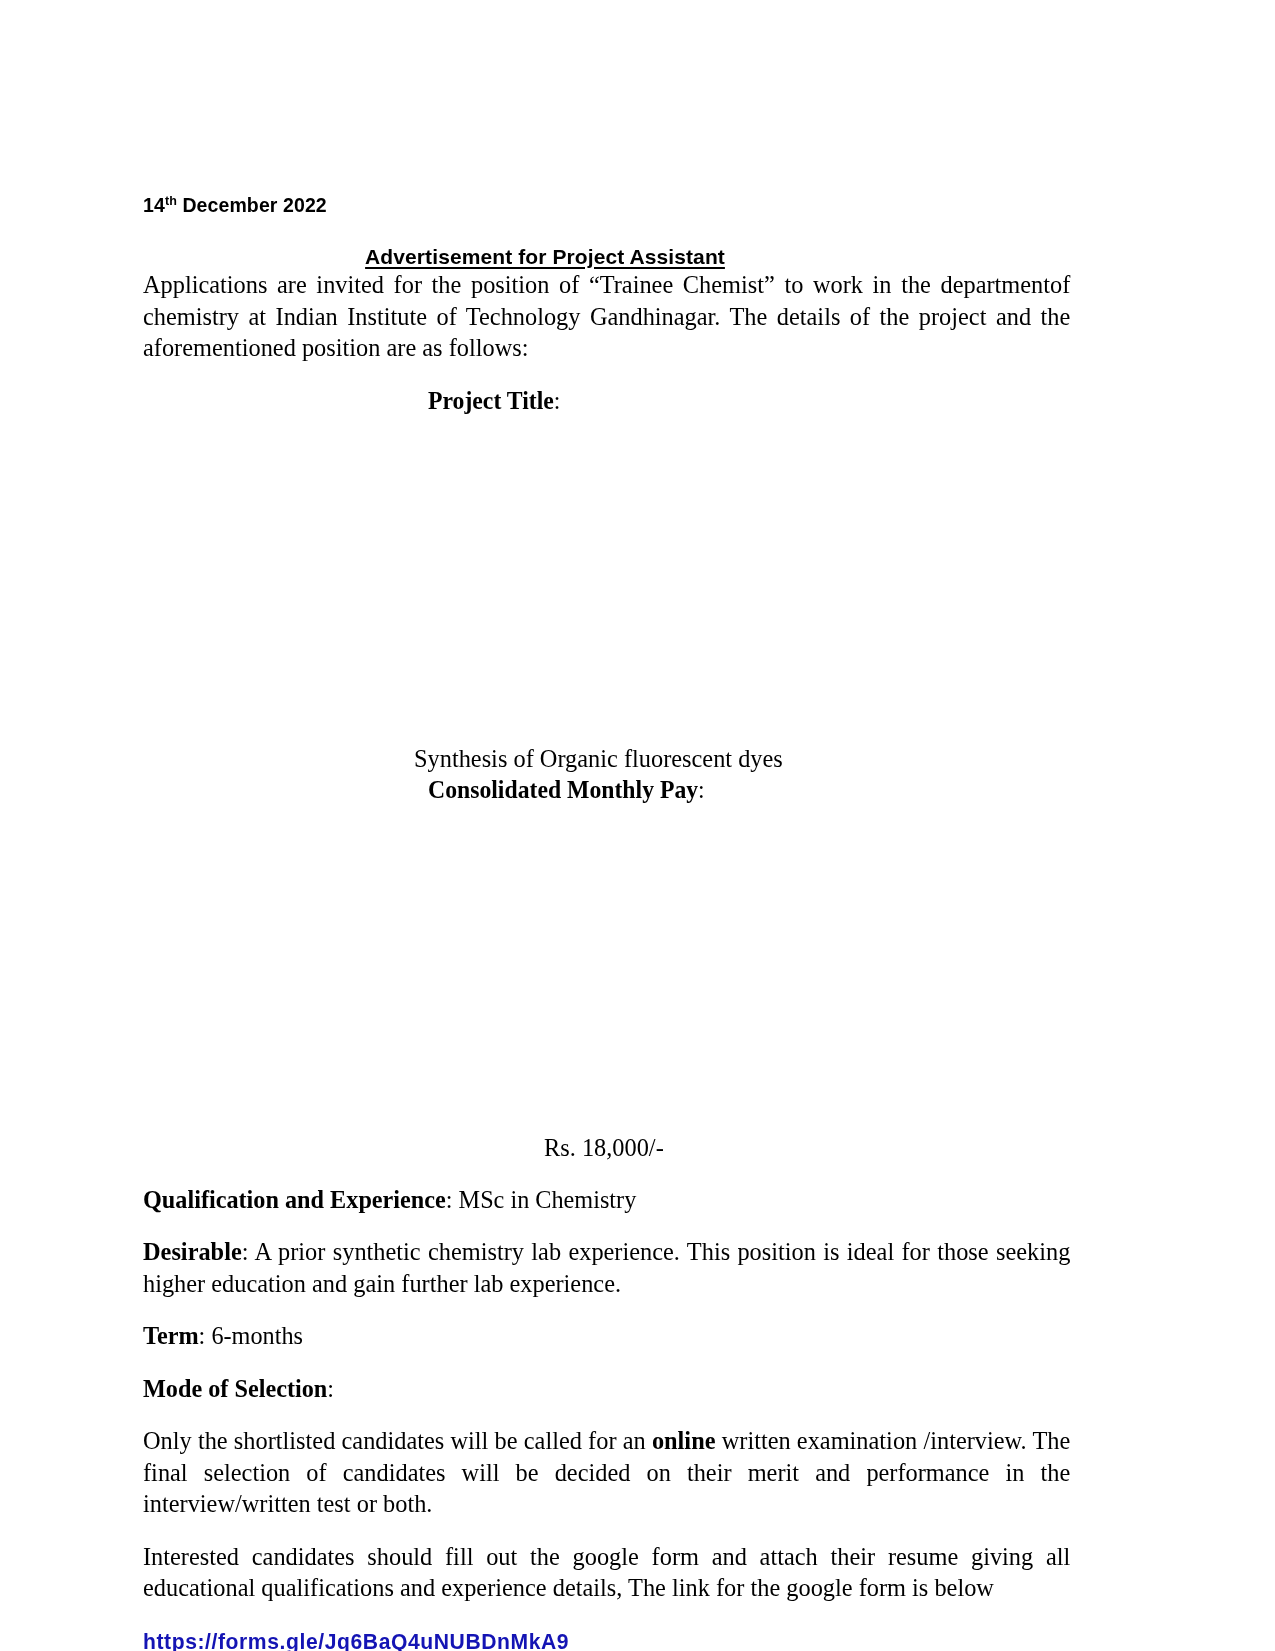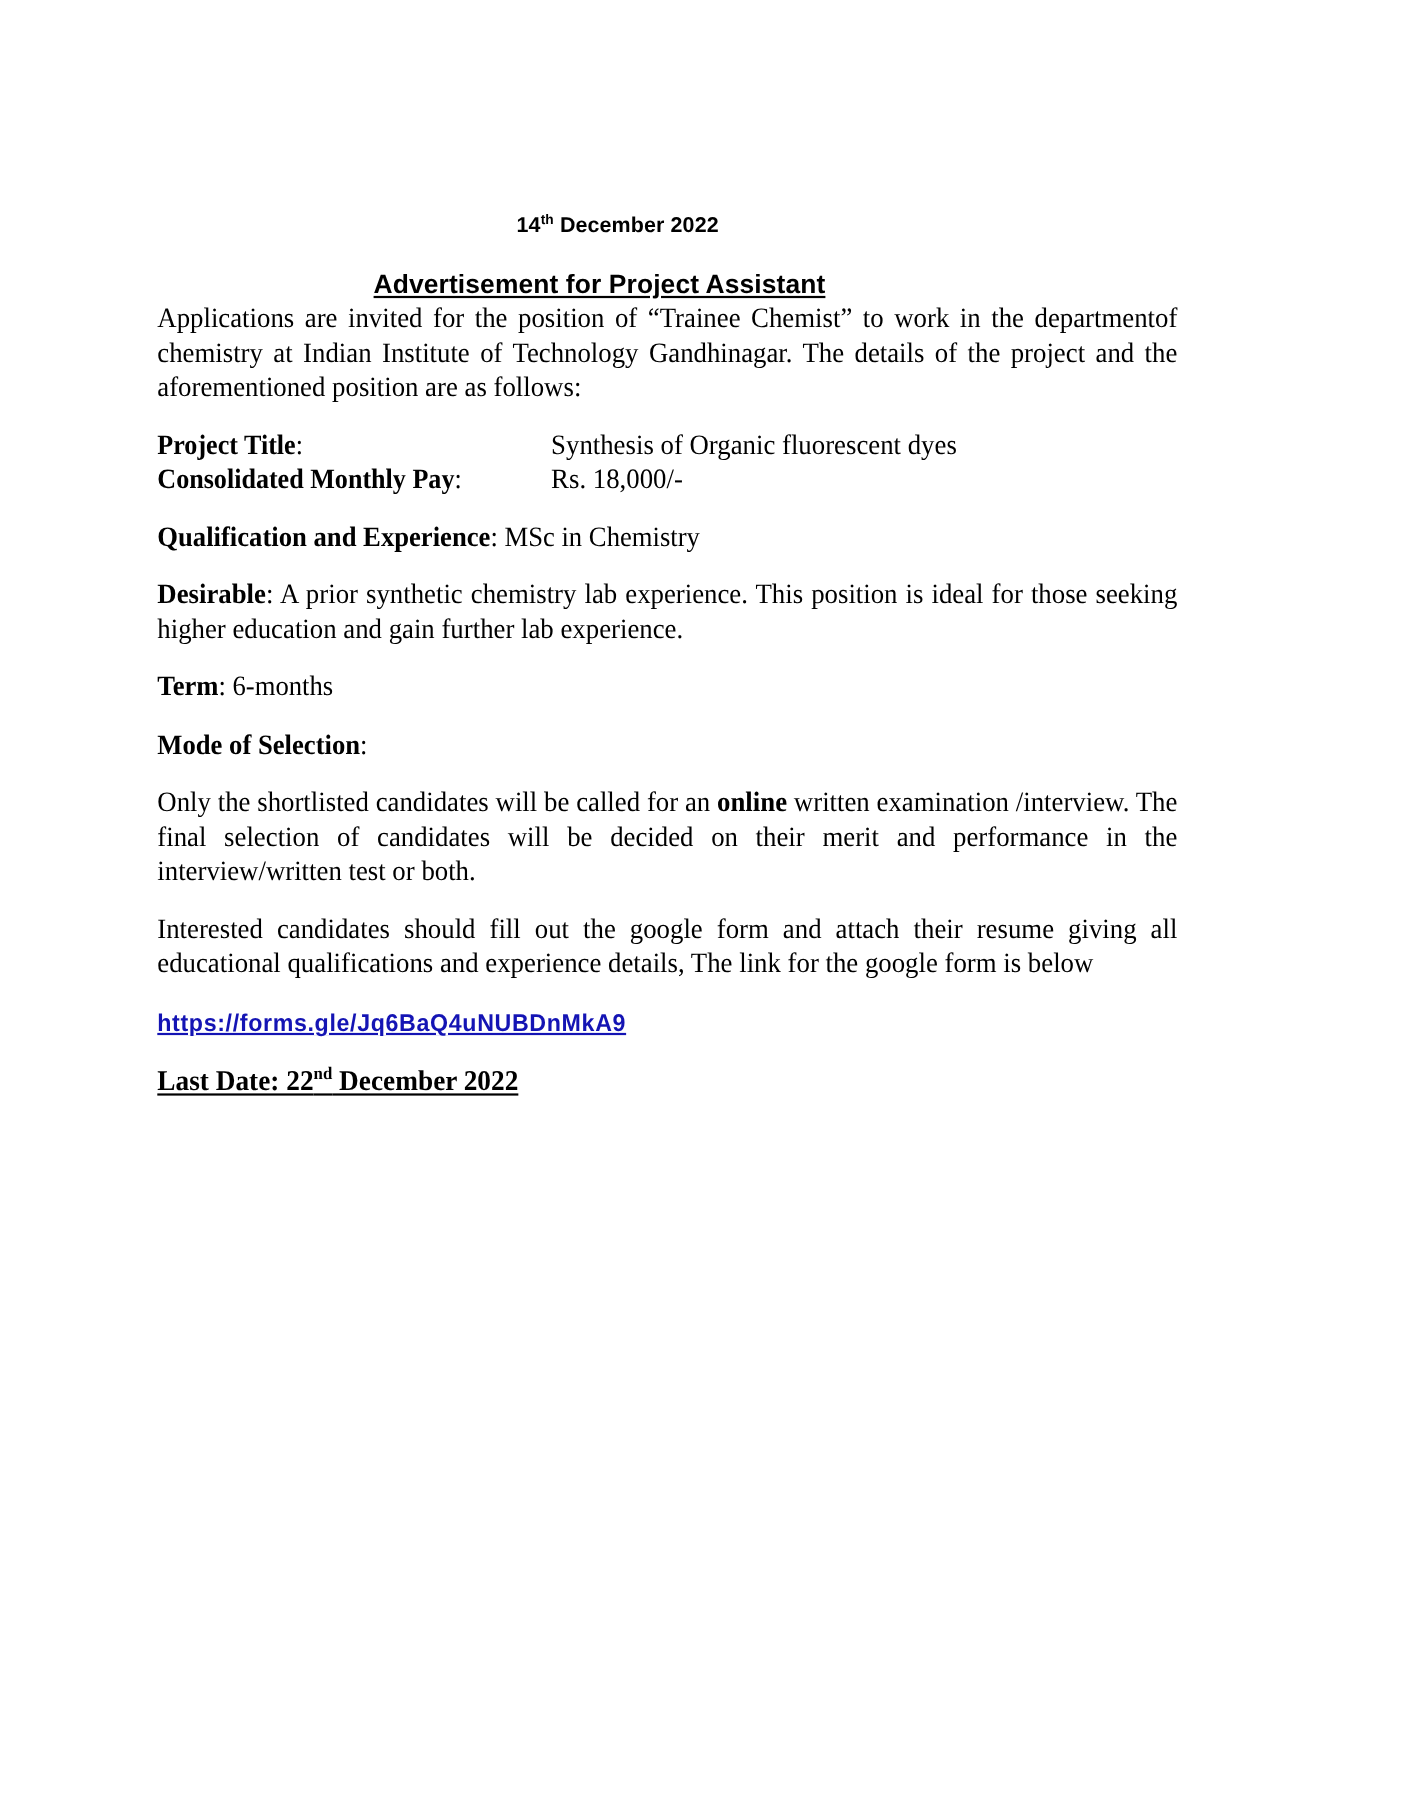--- a/index.html
+++ b/index.html
@@ -21,39 +21,39 @@
     top: 0;
     width: 928px;
   }
 
   
   .doc-date {
     font-family: "Liberation Sans", sans-serif;
     font-weight: bold;
     font-size: 19.5px;
     color: #000000;
-    text-align: center;
+    text-align: left;
     padding-right: 91px;
     margin-top: 194px;
     letter-spacing: 0.1px;
   }
   .doc-date sup {
     font-size: 12.5px;
     vertical-align: super;
     line-height: 0;
   }
   .doc-title-wrap {
     text-align: center;
     margin-top: 28px;
     padding-right: 124px;
   }
   .doc-title {
     font-family: "Liberation Sans", sans-serif;
     font-weight: bold;
-    font-size: 24px;
+    font-size: 21px;
     color: #000000;
     text-decoration: underline;
     text-underline-offset: 3px;
     letter-spacing: 0.1px;
   }
 
   
   .body-block {
     font-family: "Liberation Serif", "DejaVu Serif", serif;
     font-size: 25.5px;
@@ -70,20 +70,21 @@
   .para b { font-weight: bold; }
 
   
   .kv-table {
     margin: 0 0 20px 0;
     line-height: 31.5px;
   }
   .kv-row {
     display: flex;
     align-items: center;
+    flex-direction: column;
   }
   .kv-key {
     width: 358px;
     flex: 0 0 358px;
     font-weight: bold;
     transform: scaleX(0.93);
     transform-origin: left center;
     white-space: nowrap;
   }
   .kv-key .colon { font-weight: normal; }

